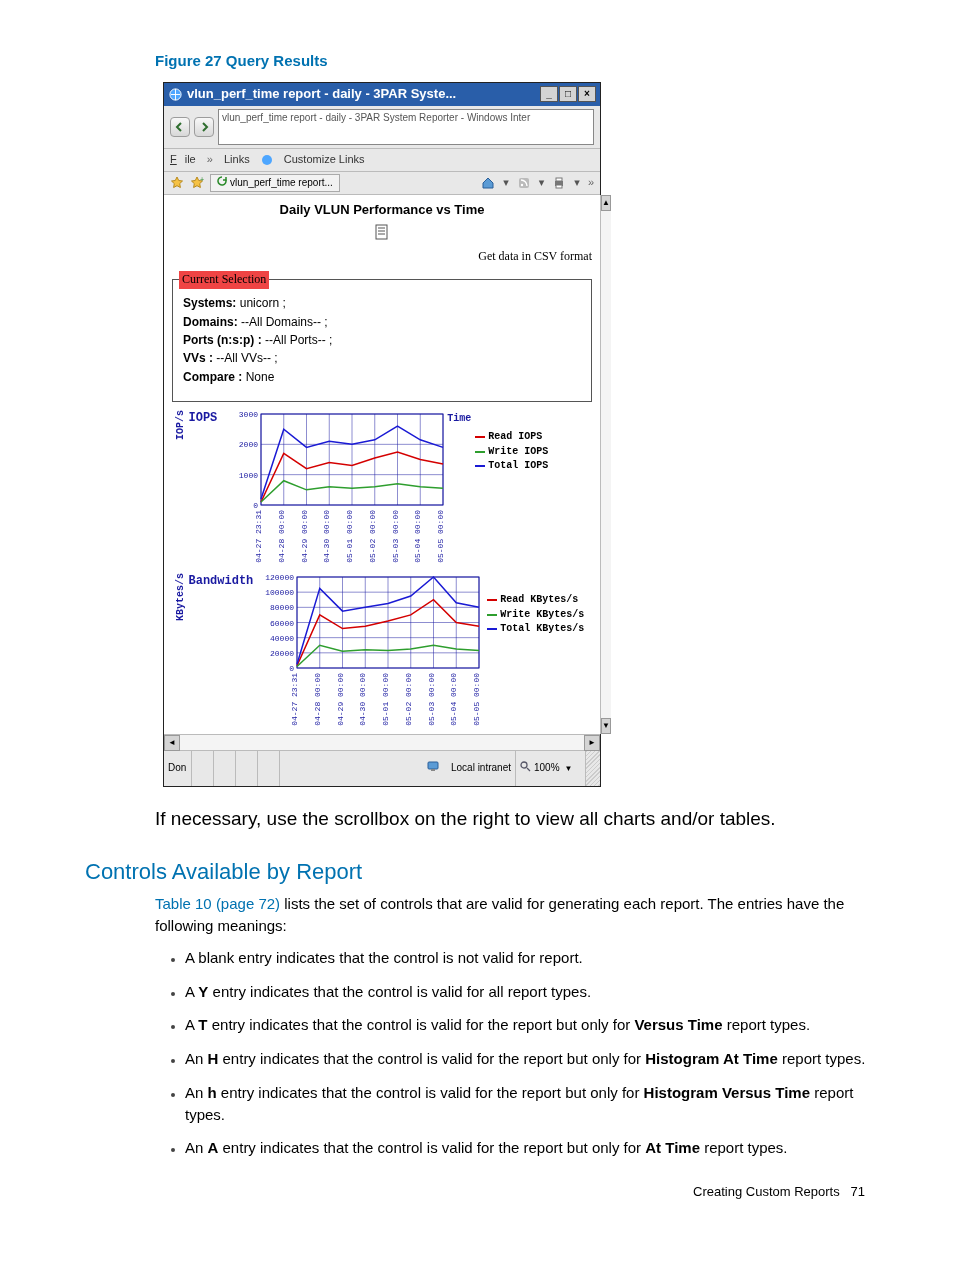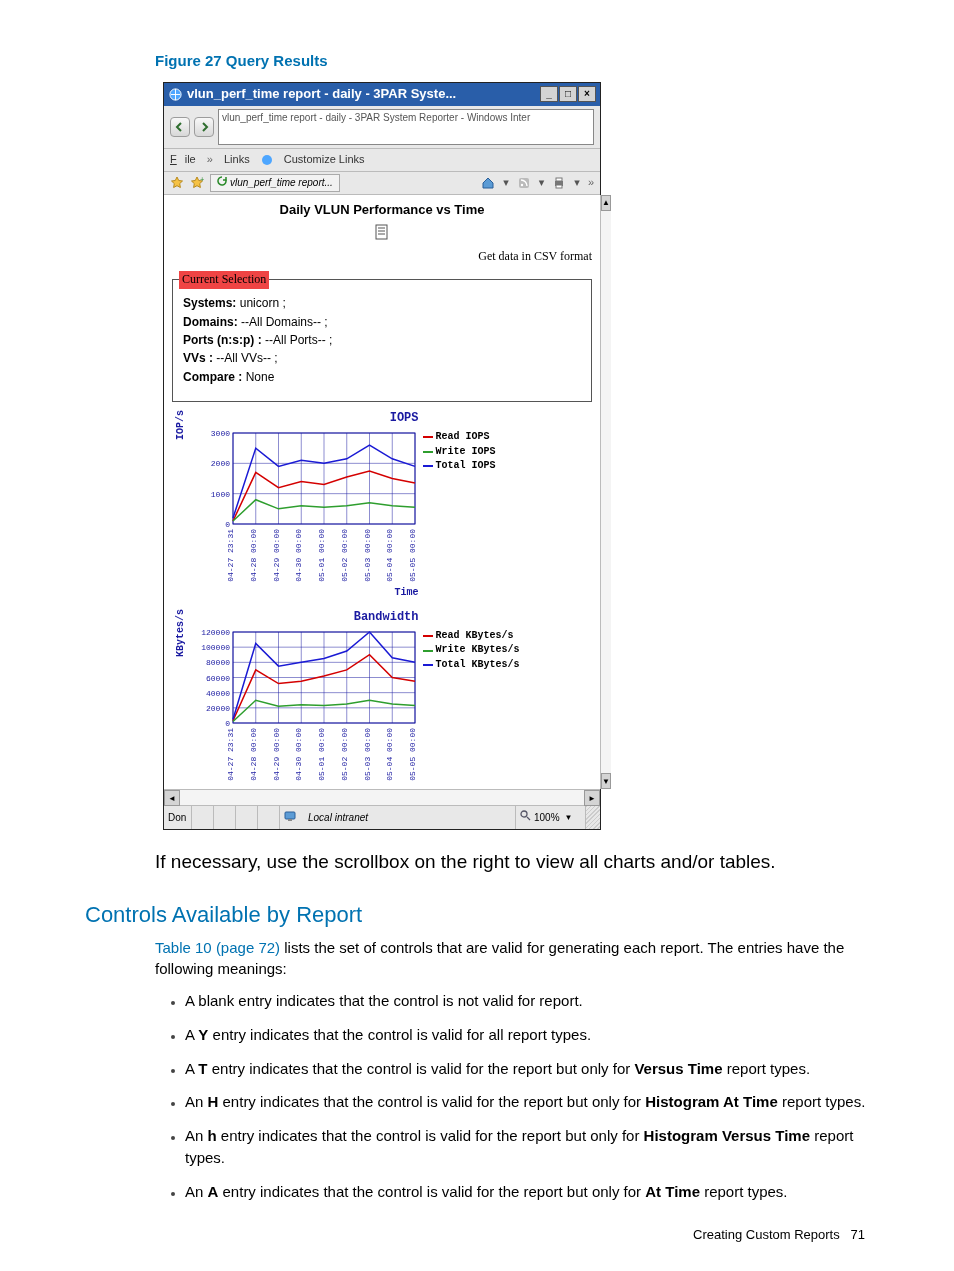--- a/index.html
+++ b/index.html
@@ -72,21 +72,21 @@
   font-size:11px; padding:3px 6px; color:#333;
   border-bottom:1px solid #bbb;
 }
 .menubar span { margin-right:8px; }
 .menubar .e-under { text-decoration:underline; }
 .toolbar {
   display:flex; align-items:center; justify-content:space-between;
   padding:2px 6px; border-bottom:1px solid #bbb;
   font-size:11px;
 }
-.toolbar .left { display:flex; align-items:center; gap:6px;font-style:italic; }
+.toolbar .left { display:flex; align-items:center; gap:6px; }
 .tab {
   border:1px solid #aaa; background:#f2f2f2; padding:1px 6px; font-size:10px;
   display:flex; align-items:center; gap:3px;
 }
 .toolbar .right { display:flex; align-items:center; gap:8px; color:#555; }
 .tb-icon { width:14px; height:14px; display:inline-flex; align-items:center; justify-content:center; }
 
 .content-wrap { display:flex; background:#fff; }
 .content {
   flex:1;
@@ -120,38 +120,38 @@
 .sel-line b { font-weight:bold; }
 
 
 .chart-holder { margin-top:8px; }
 .chart-row { display:flex; align-items:flex-start; }
 .chart-y-label {
   writing-mode: vertical-rl; transform: rotate(180deg);
   font-size:10px; font-weight:bold; color:#1a1aa1;
   padding:35px 2px 0 0; font-family: "Courier New", monospace;
 }
-.chart-block { display:flex; flex-direction:column; align-items:flex-end; }
+.chart-block { display:flex; flex-direction:row; align-items:flex-start; }
 .chart-title { font-size:12px; font-weight:bold; color:#1a1aa1; font-family:"Courier New",monospace; margin-bottom:2px; }
 .chart-svg { display:block; }
 .legend-box { font-family:"Courier New",monospace; font-size:10px; font-weight:bold; margin-top:20px; margin-left:4px; }
 .legend-box .leg-row { display:flex; align-items:center; gap:3px; }
 .legend-box .sw { width:10px; height:2px; display:inline-block; }
 .xlabel { font-size:10px; font-weight:bold; color:#1a1aa1; font-family:"Courier New",monospace; margin-top:2px; }
 
 
 .scrollbar-h {
   display:flex; height:16px; background:#eeeeee;
   border-top:1px solid #bbb;
 }
 .scrollbar-h .strack-h { flex:1; background:#f4f4f4; }
 
 .statusbar {
   display:flex; align-items:center; font-size:10px;
-  height:24px; background:#e8e8e8; border-top:1px solid #bbb;
+  height:36px; background:#e8e8e8; border-top:1px solid #bbb;
 }
 .statusbar .cell {
   border-right:1px solid #bbb; height:100%;
   display:flex; align-items:center; padding:0 4px; font-size:10px;
 }
 
 
 .body-text { margin-left:70px; margin-top:18px; line-height:1.5; font-size:19px;}
 h2.section {
   color:#0072b1; font-weight:normal; font-size:22px;
@@ -412,21 +412,21 @@
     <div class="strack-h"></div>
     <div class="sbtn" style="width:16px">►</div>
   </div>
 
   <div class="statusbar">
     <div class="cell" style="width:28px">Don</div>
     <div class="cell" style="width:22px"></div>
     <div class="cell" style="width:22px"></div>
     <div class="cell" style="width:22px"></div>
     <div class="cell" style="width:22px"></div>
-    <div class="cell" style="flex:1; justify-content:flex-start; gap:12px;font-style:italic;">
+    <div class="cell" style="flex:1; justify-content:flex-end; gap:12px;">
       <span>
         <svg width="12" height="12" viewBox="0 0 12 12">
             <rect x="1" y="2" width="10" height="7" rx="1" fill="#5b9bd5" stroke="#2a5f99"></rect>
             <rect x="4" y="9" width="4" height="2" fill="#888"></rect>
           </svg>
       </span>
       <span>Local intranet</span>
     </div>
     <div class="cell" style="width:70px; gap:3px;">
       <span>

